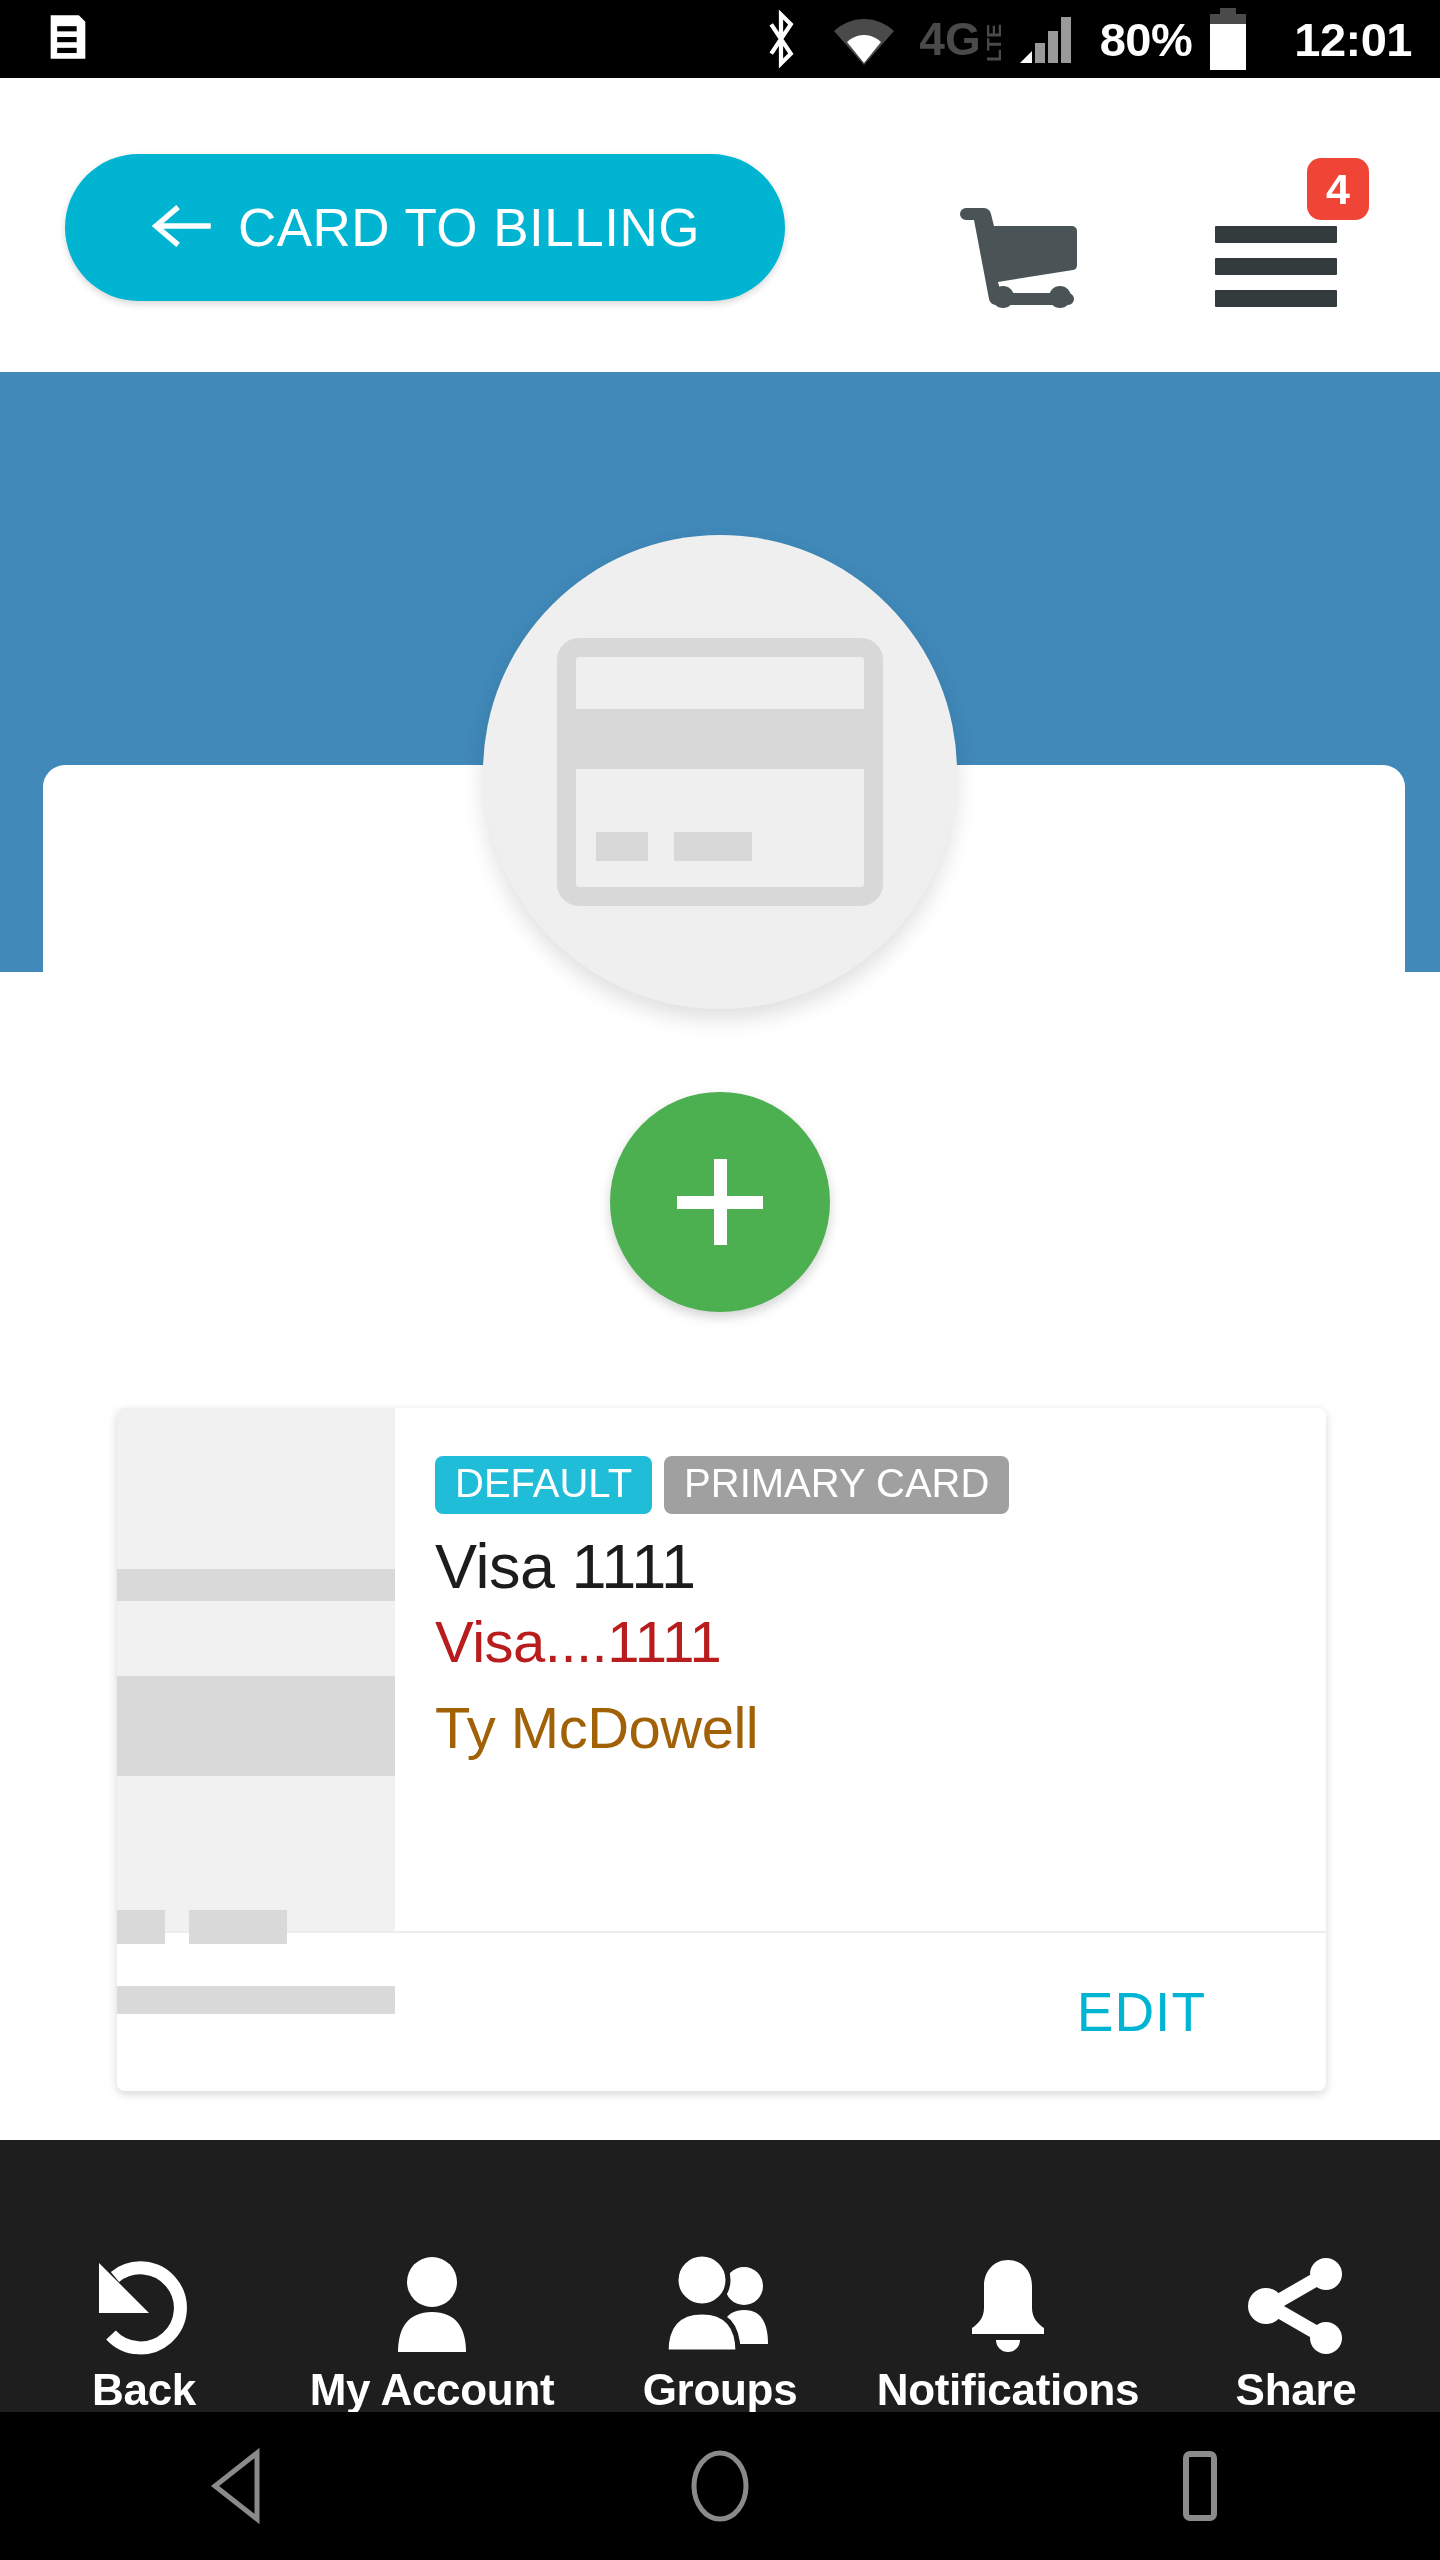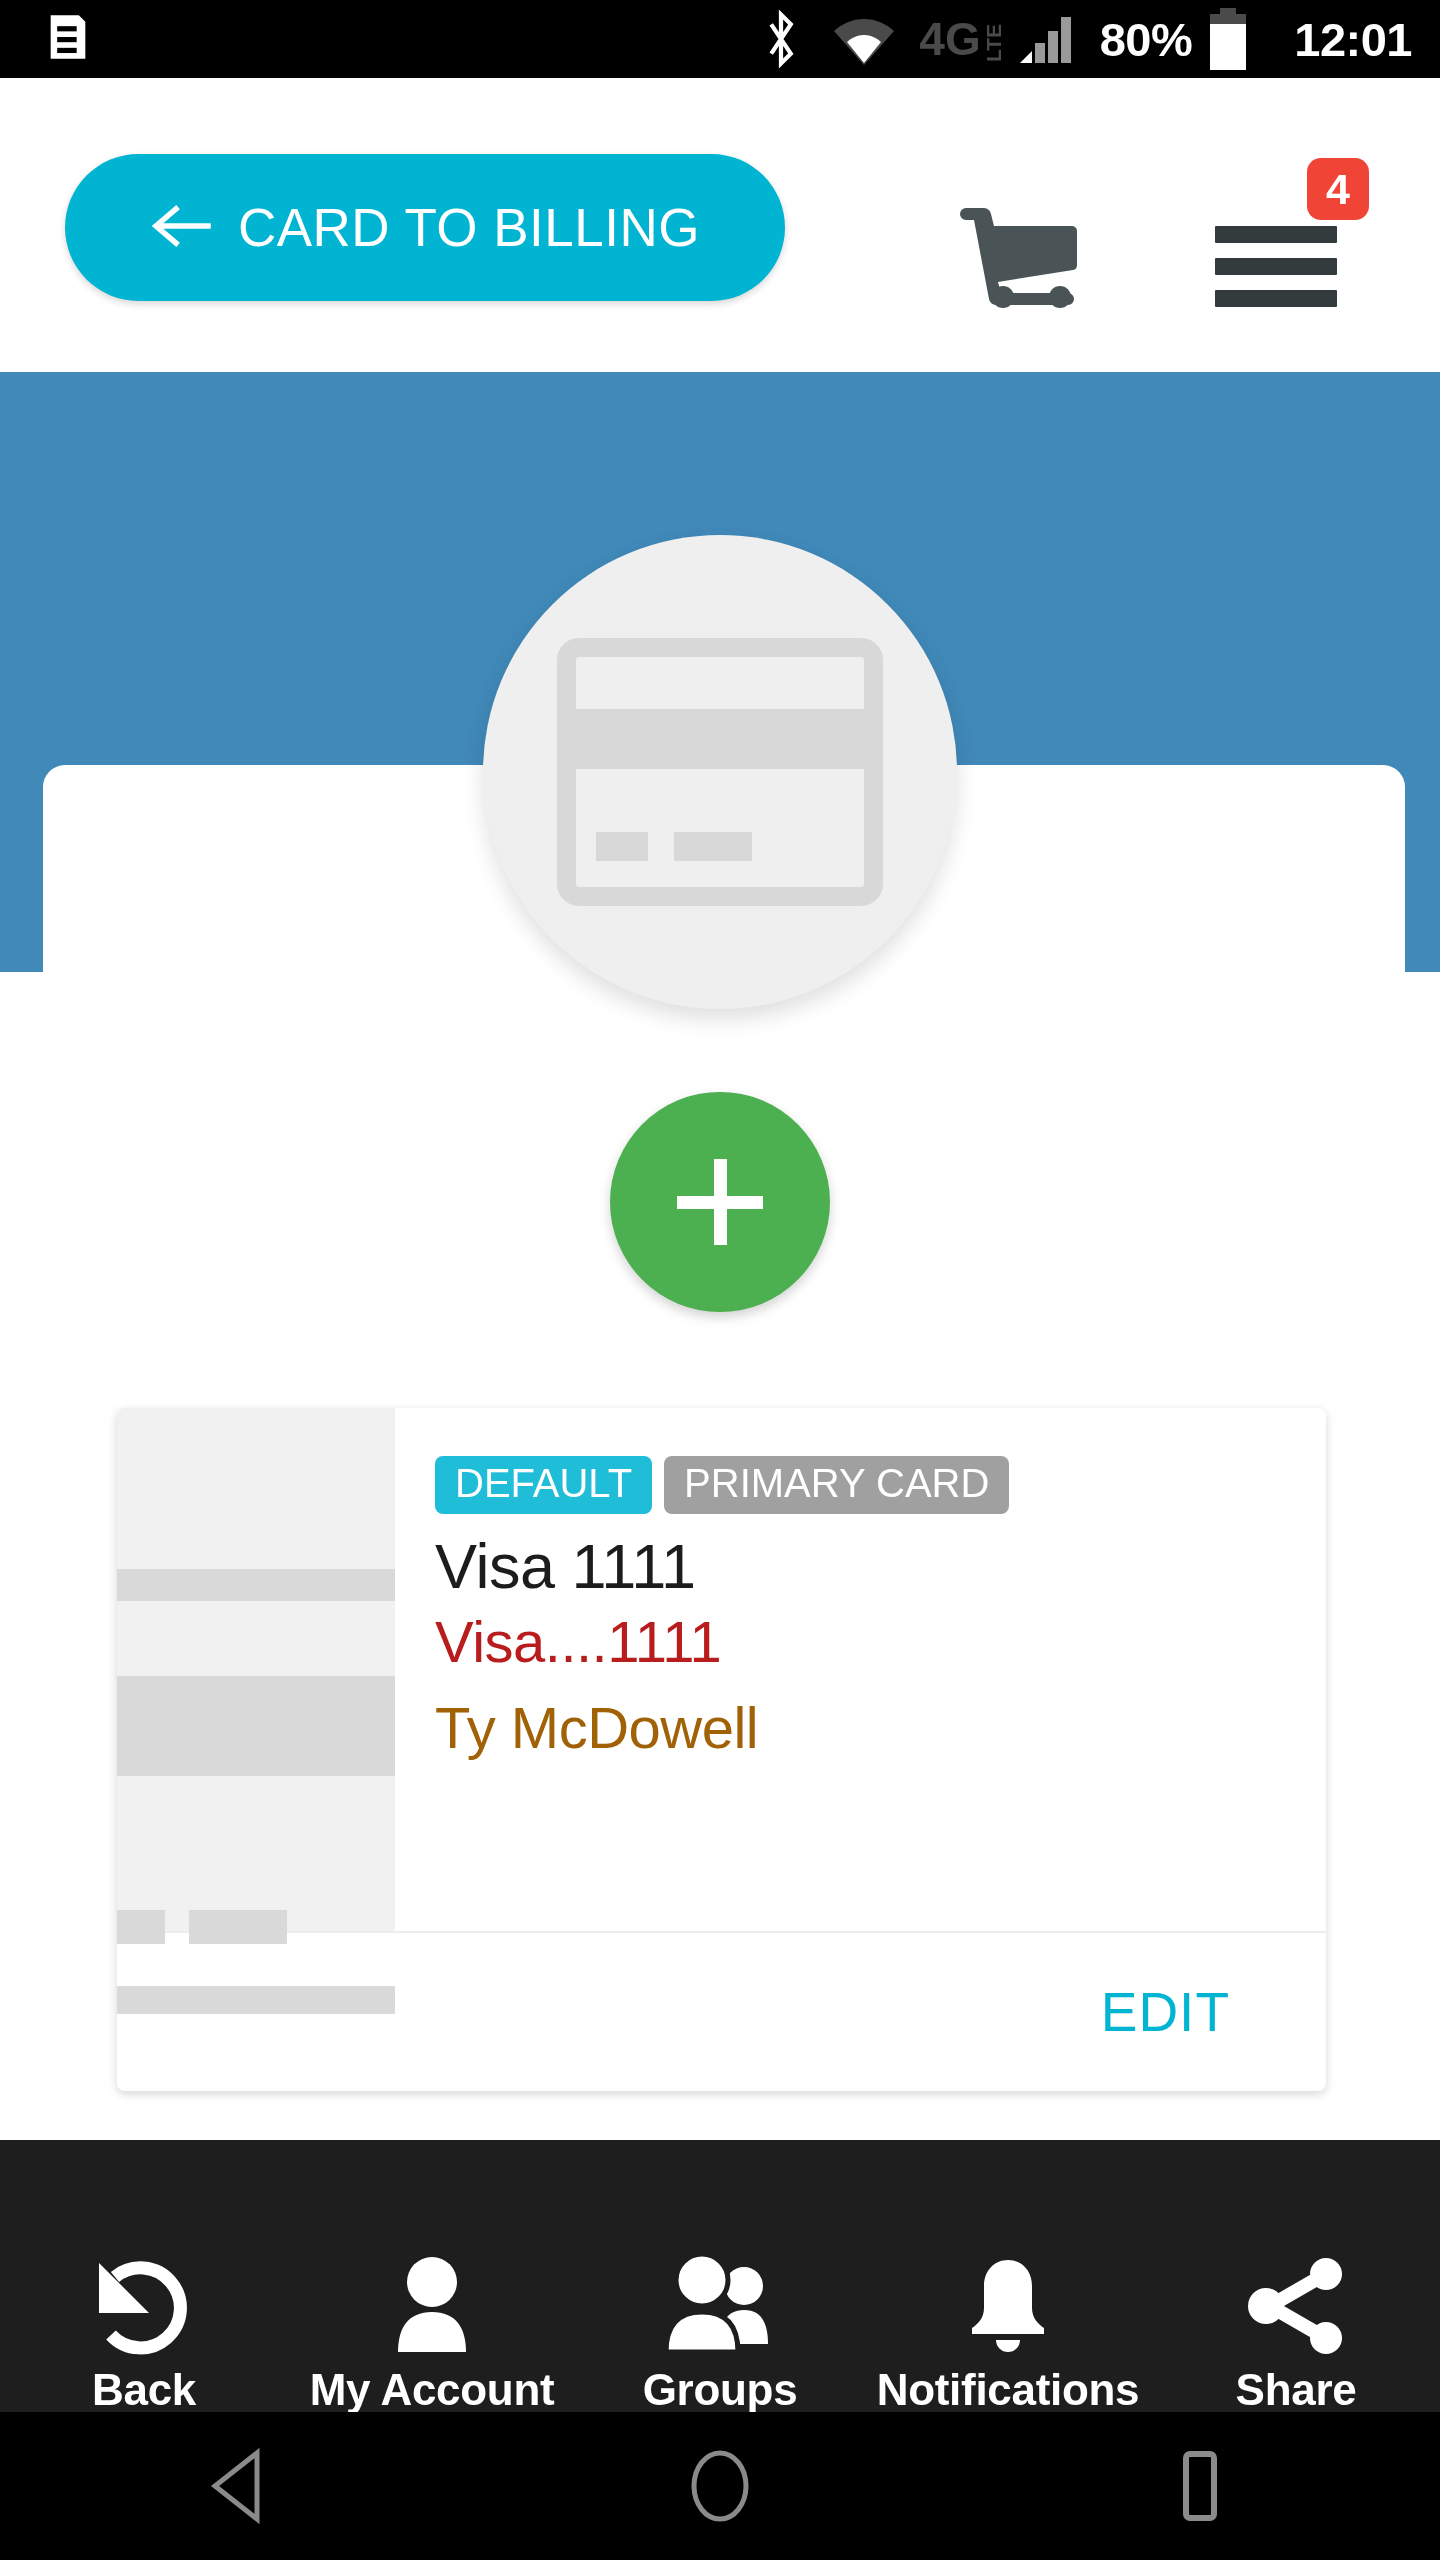--- a/index.html
+++ b/index.html
@@ -167,21 +167,21 @@
     font-size:58px; color:#b91c1c; font-weight:300;
     line-height:1.22; letter-spacing:-0.5px;
   }
   .pm-name{
     font-size:58px; color:#a16207; font-weight:300;
     line-height:1.25; margin-top:14px; letter-spacing:-0.5px;
   }
   .pm-footer{
     height:160px; border-top:2px solid #EDEDED;
     display:flex; align-items:center; justify-content:flex-end;
-    padding-right:96px; background:#ffffff;
+    padding-right:120px; background:#ffffff;
   }
   .pm-edit{
     color:#00B4D2; font-size:55px; font-weight:500;
     letter-spacing:1px; cursor:pointer;
   }
 
   
   .app-nav{
     position:absolute; left:0; top:2140px; width:1440px; height:272px;
     background:#1E1E1E; display:flex;

